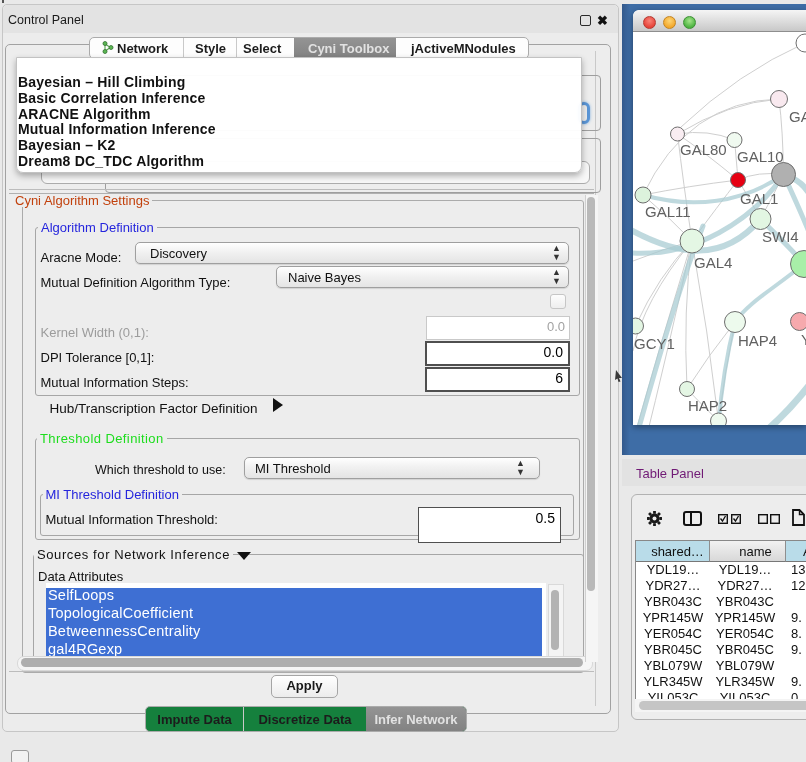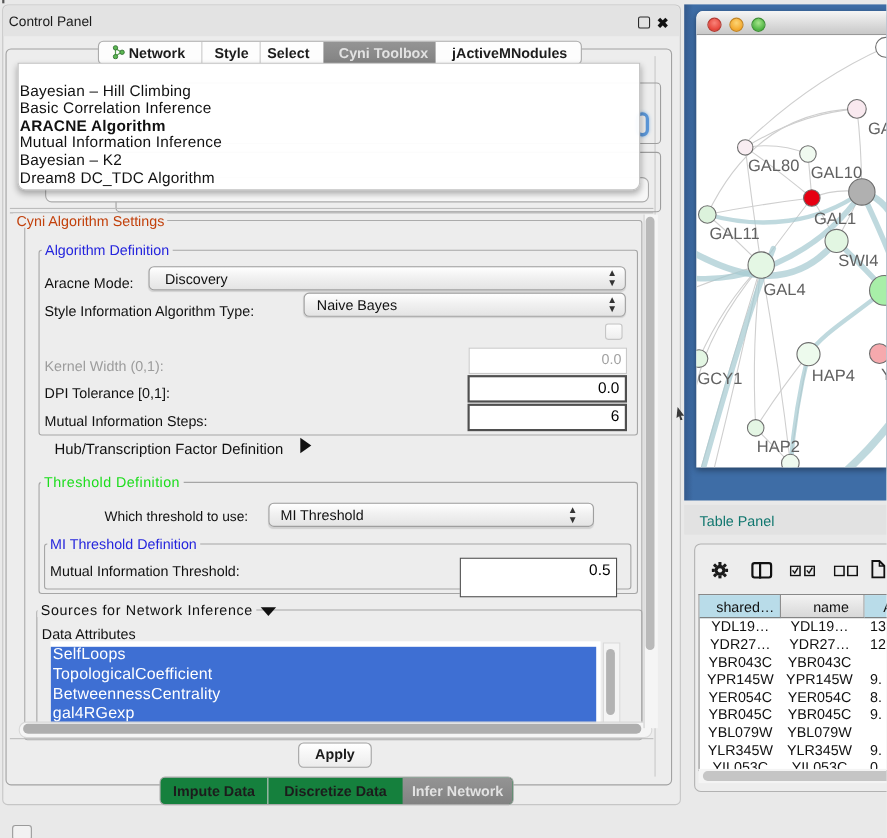--- a/index.html
+++ b/index.html
@@ -68,21 +68,21 @@
 
   <div class="gbox" style="left:30px;top:221px;width:543px;height:167px;"></div>
   <div class="glab" style="left:33px;top:215px;"><span class="blue">Algorithm Definition</span></div>
 
   <div class="abs b13" style="left:35.5px;top:244px;">Aracne Mode:</div>
   <div class="combo" style="left:130px;top:236px;width:432px;">
         <span class="ctext">Discovery</span>
         <span class="arr">▲<br>▼</span>
       </div>
 
-  <div class="abs b13" style="left:35.5px;top:269px;">Style Information Algorithm Type:</div>
+  <div class="abs b13" style="left:35.5px;top:269px;">Mutual Definition Algorithm Type:</div>
   <div class="combo" style="left:271px;top:260px;width:291px;">
         <span class="ctext" style="left:11px;">Naive Bayes</span>
         <span class="arr">▲<br>▼</span>
       </div>
 
   <div class="abs" style="left:545px;top:288px;width:14px;height:13px;border:1px solid #c6c6c6;border-radius:3px;background:linear-gradient(#fdfdfd,#eee);"></div>
 
   <div class="abs b13 gray" style="left:35.5px;top:319px;">Kernel Width (0,1):</div>
   <div class="field" style="left:421px;top:310px;width:138px;height:20px;border:1px solid #c9c9c9;color:#a2a2a2;font-size:13px;padding:2px 4px 0 0;">0.0</div>
 
@@ -137,21 +137,21 @@
     <div class="abs" style="left:97px;top:0;width:1px;height:100%;background:#c9c9c9;"></div>
     <div class="abs" style="left:220px;top:0;width:100px;height:100%;background:linear-gradient(#949494,#828282);"></div>
     <div class="abs" style="left:0;top:5px;width:97px;text-align:center;font-size:13px;font-weight:bold;color:#1c1c1c;">Impute Data</div>
     <div class="abs" style="left:98px;top:5px;width:122px;text-align:center;font-size:13px;font-weight:bold;color:#1c1c1c;">Discretize Data</div>
     <div class="abs" style="left:220px;top:5px;width:100px;text-align:center;font-size:13px;font-weight:bold;color:#e2e2e2;">Infer Network</div>
   </div>
   </div>
 </div>
 
 <div class="abs" style="left:16px;top:57px;width:564px;height:114px;background:rgba(255,255,255,0.97);border:1px solid #c2c2c2;border-radius:0 0 7px 7px;box-shadow:0 3px 6px rgba(0,0,0,0.3);z-index:40;">
-  <div class="abs" style="left:1px;top:17px;font-size:14px;letter-spacing:0.2px;color:#111;line-height:15.8px;">
+  <div class="abs" style="left:1px;top:17px;font-size:14px;letter-spacing:0.2px;color:#111;line-height:15.8px;font-weight:bold;">
     Bayesian – Hill Climbing<br>
     Basic Correlation Inference<br>
     <b>ARACNE Algorithm</b><br>
     Mutual Information Inference<br>
     Bayesian – K2<br>
     Dream8 DC_TDC Algorithm
   </div>
 </div>
 
 <svg class="abs" style="left:614px;top:370px;z-index:60;" width="10" height="12" viewBox="0 0 10 12">
@@ -230,21 +230,21 @@
       <text x="61" y="247">GAL4</text>
       <text x="1" y="328">GCY1</text>
       <text x="105" y="325">HAP4</text>
       <text x="168" y="324">Y</text>
       <text x="55" y="390">HAP2</text>
     </g>
   </svg>
 </div>
 
 <div class="abs" style="left:622px;top:459px;width:184px;height:27px;background:#e2e2e2;"></div>
-<div class="abs" style="left:636px;top:466px;font-size:13px;color:#0f766e;">Table Panel</div>
+<div class="abs" style="left:636px;top:466px;font-size:13px;color:#701a75;">Table Panel</div>
 
 <div class="abs" style="left:631px;top:494px;width:185px;height:224px;background:#ededed;border:1px solid #b2b2b2;border-radius:6px 0 0 6px;overflow:hidden;">
 
   <svg class="abs" style="left:15px;top:16px;" width="15" height="15" viewBox="0 0 15 15">
     <g fill="#1a1a1a">
       <circle cx="7.5" cy="7.5" r="5"></circle>
       <g>
         <rect x="6.1" y="-0.2" width="2.8" height="3" rx="0.6"></rect>
         <rect x="6.1" y="12.2" width="2.8" height="3" rx="0.6"></rect>
         <rect x="-0.2" y="6.1" width="3" height="2.8" rx="0.6"></rect>

